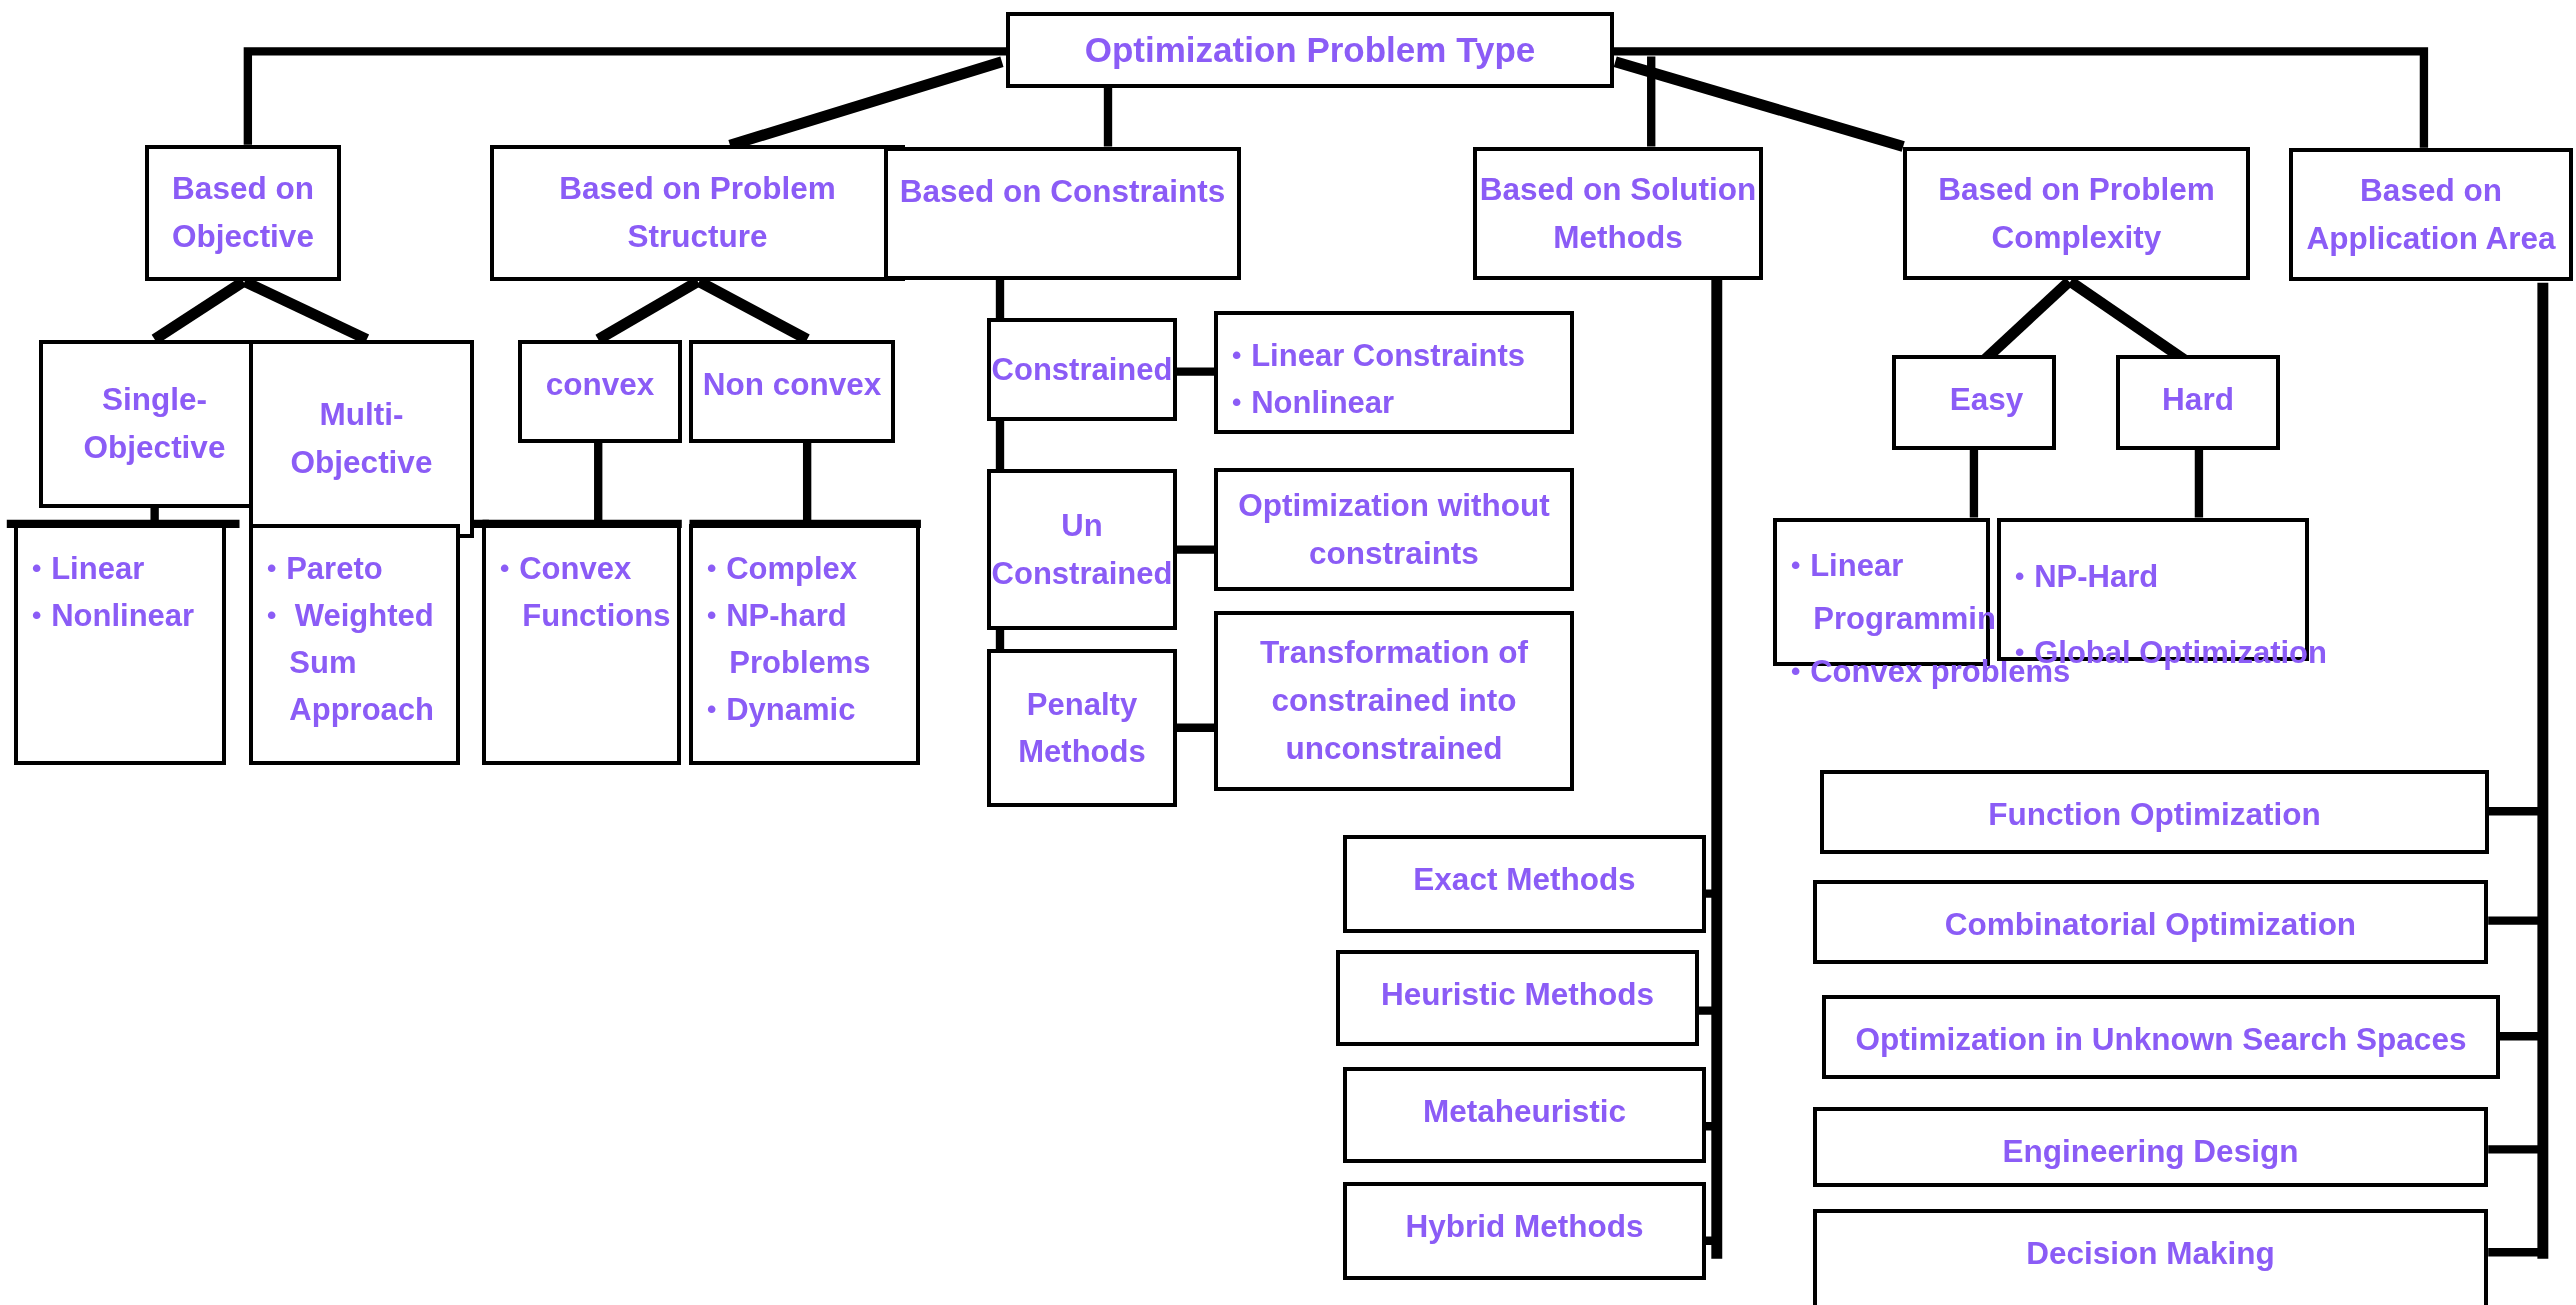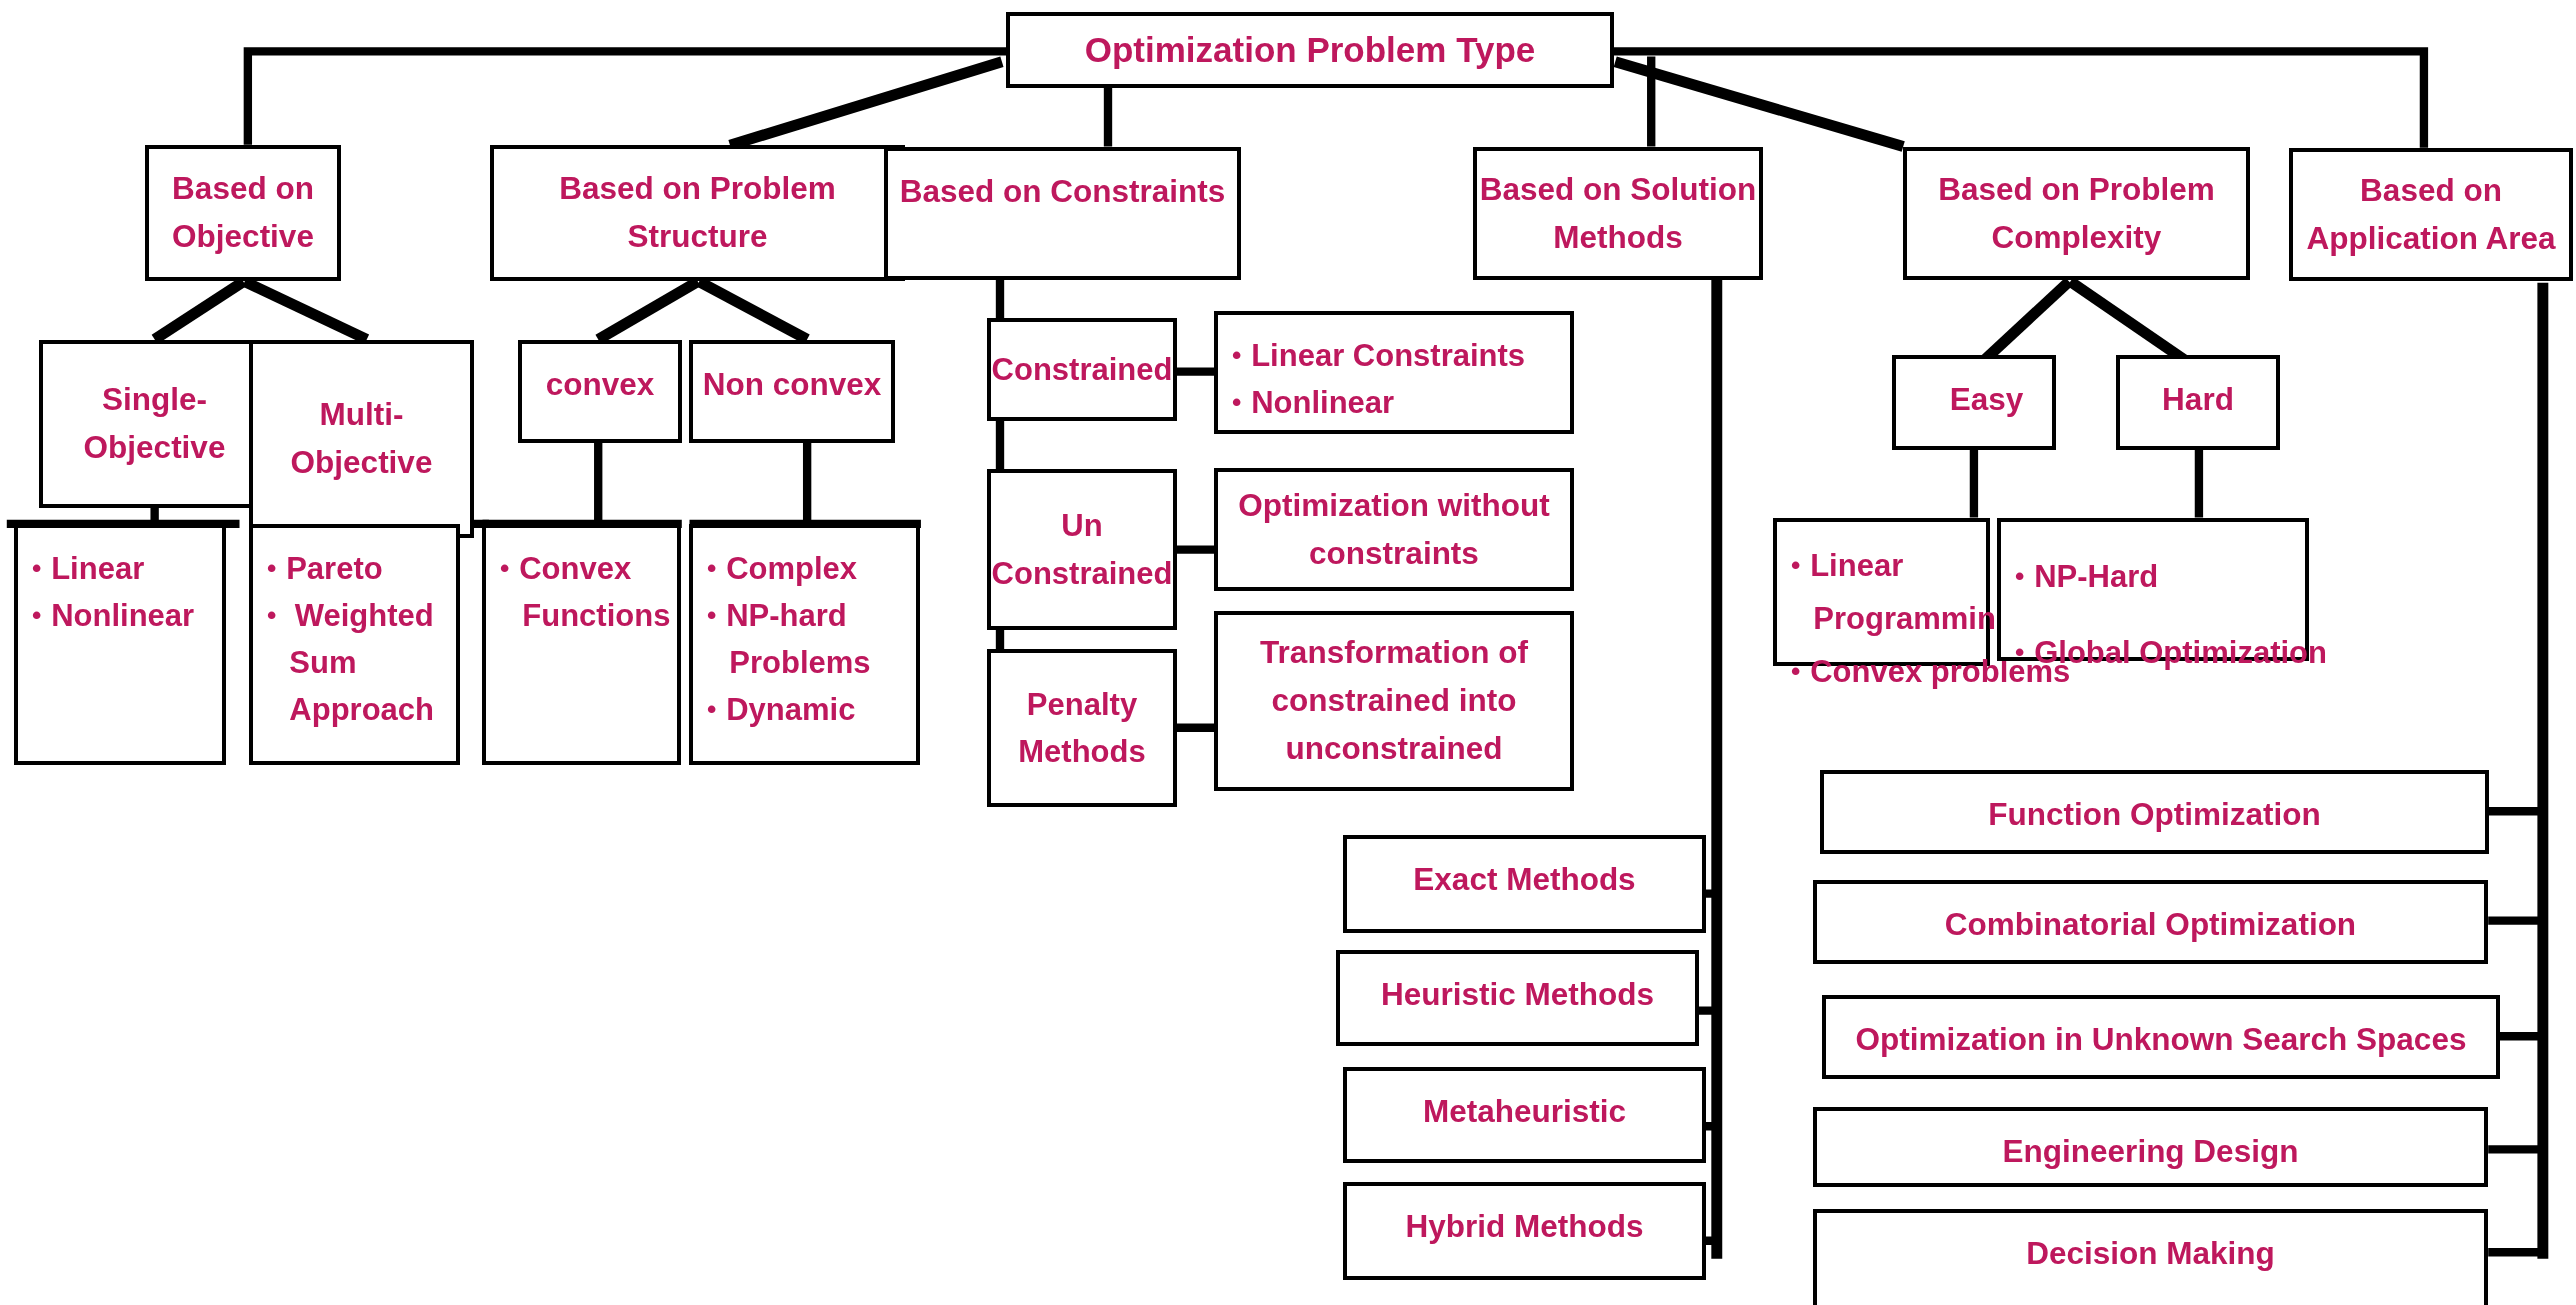--- a/index.html
+++ b/index.html
@@ -25,21 +25,21 @@
     pointer-events: none;
   }
   .node {
     position: absolute;
     box-sizing: border-box;
     background: #ffffff;
     border: 4.5px solid #000000;
     display: flex;
     flex-direction: column;
     justify-content: center;
-    color: #be185d;
+    color: #8b5cf6;
     font-weight: bold;
     line-height: 1.52;
     z-index: 3;
   }
   .node.center   { align-items: center; text-align: center; }
   .node.leftpad  { align-items: flex-start; text-align: left; padding-left: 14px; }
   .node .ln { display: block; width: 100%; }
   .node.top { justify-content: flex-start; padding-top: 16.7px; }
   .bullet-line {
     display: block;

